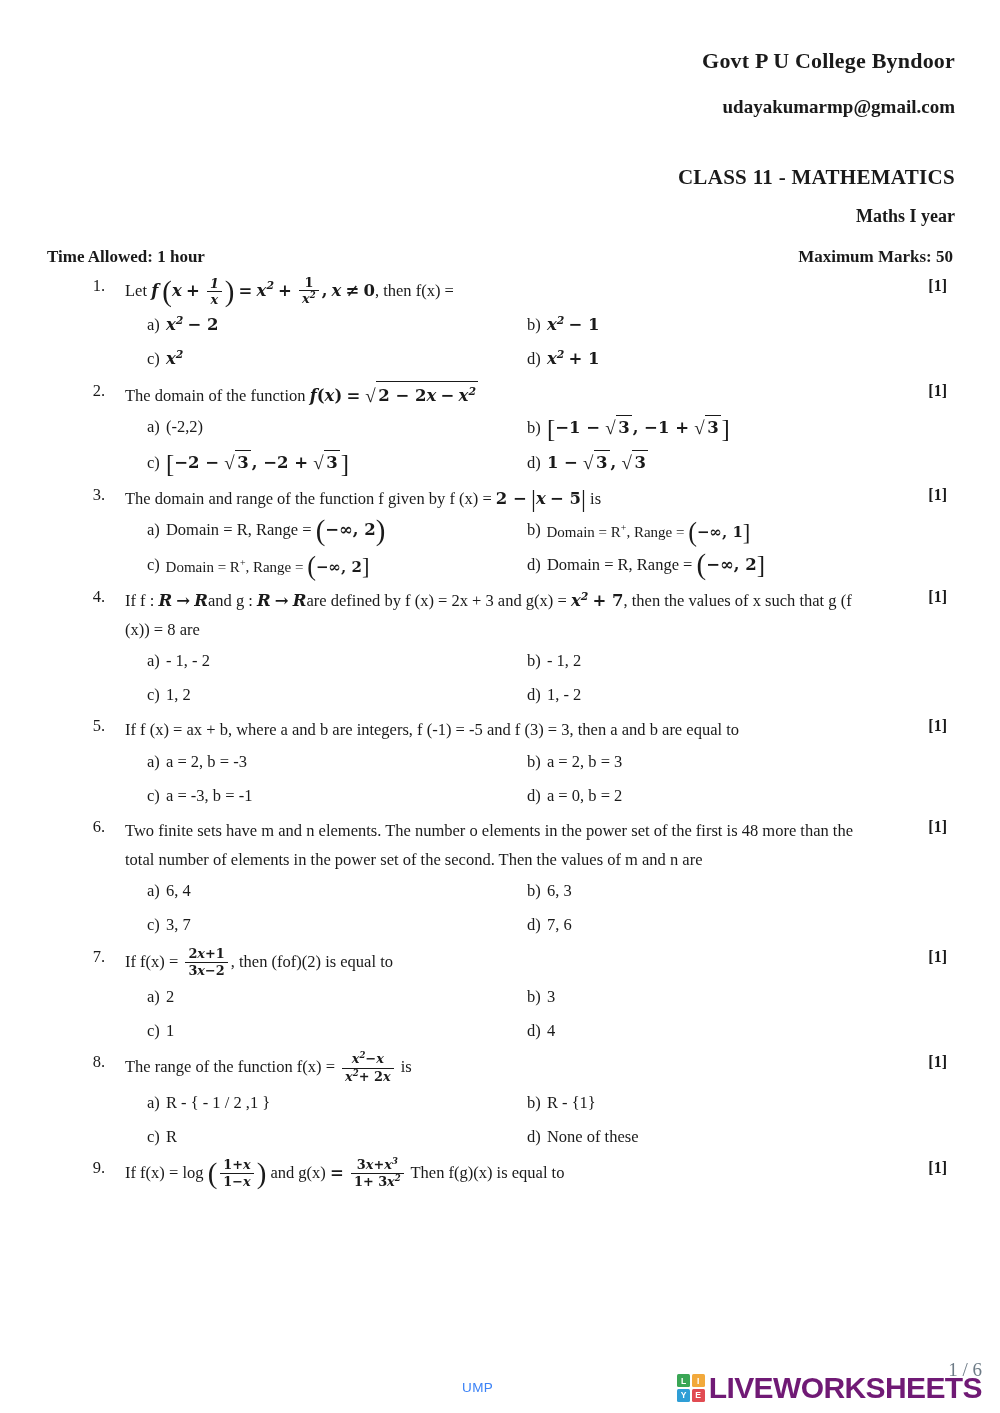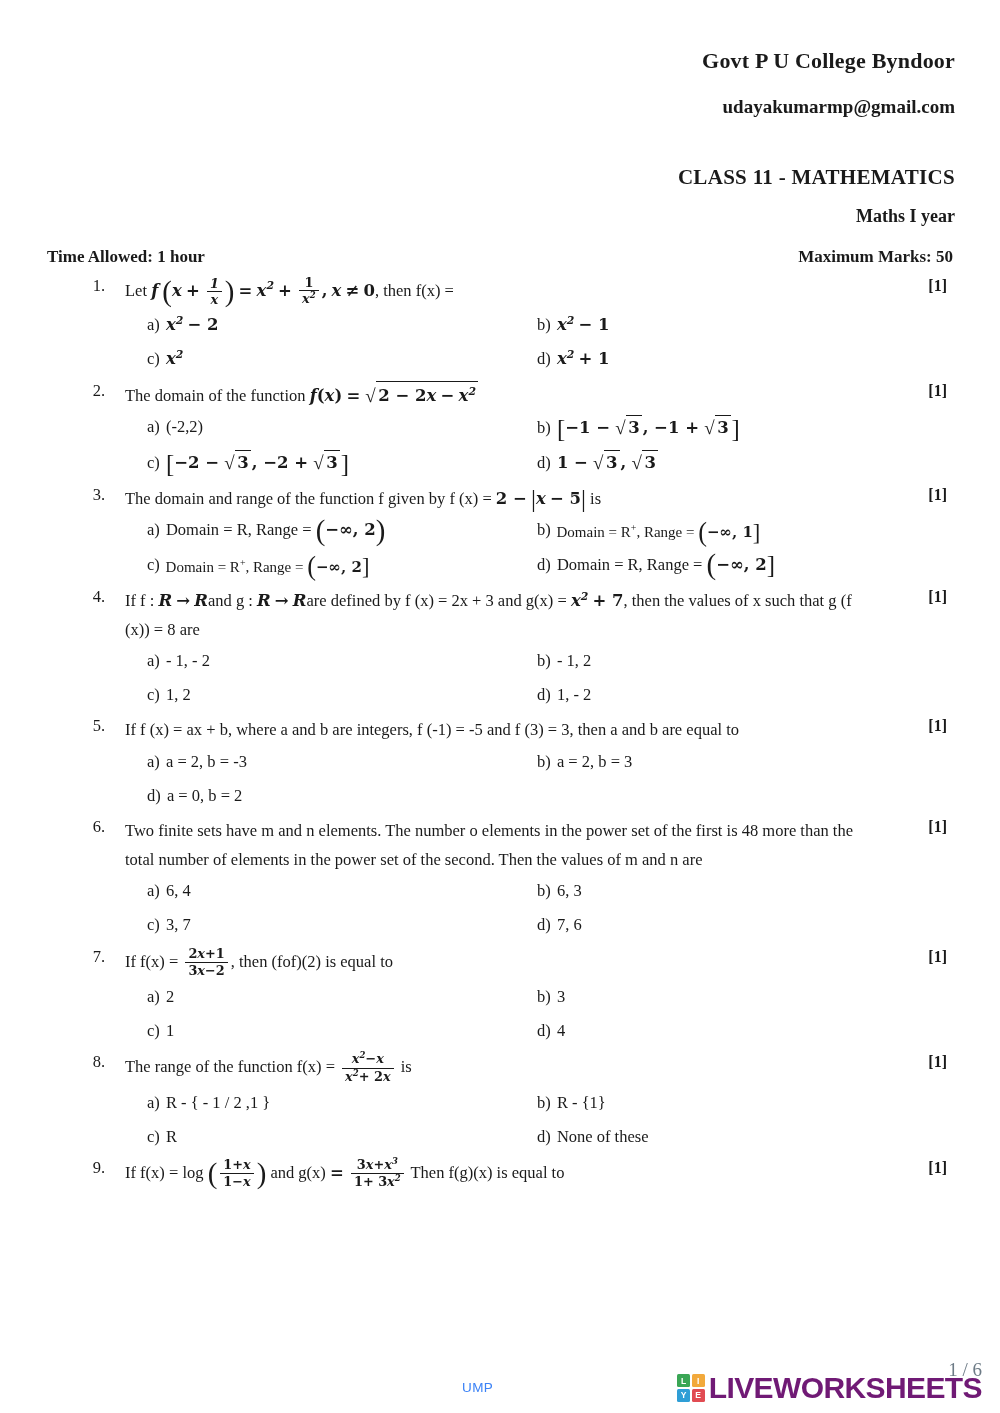--- a/index.html
+++ b/index.html
@@ -95,21 +95,20 @@
   }
 
   .options {
     margin-top: 5px;
     margin-left: 22px;
   }
   .opt-row {
     display: flex;
     align-items: flex-start;
     margin-bottom: 9px;
-    gap: 10px;
   }
   .opt {
     font-size: 16.5px;
     line-height: 1.5;
   }
   .opt.col-a { width: 380px; flex: 0 0 380px; }
   .opt.col-b { flex: 1 1 auto; }
   .opt .lbl { margin-right: 2px; }
 
   
@@ -407,20 +406,24 @@
             <div class="opt col-a">
               <span class="lbl">a)</span>
               <span>a = 2, b = -3</span>
             </div>
             <div class="opt col-b">
               <span class="lbl">b)</span>
               <span>a = 2, b = 3</span>
             </div>
           </div>
           <div class="opt-row">
+            <div class="opt col-a">
+              <span class="lbl">c)</span>
+              <span>a = -3, b = -1</span>
+            </div>
             <div class="opt col-b">
               <span class="lbl">d)</span>
               <span>a = 0, b = 2</span>
             </div>
           </div>
         </div>
       </div>
     </div>
 
     <div class="question">

